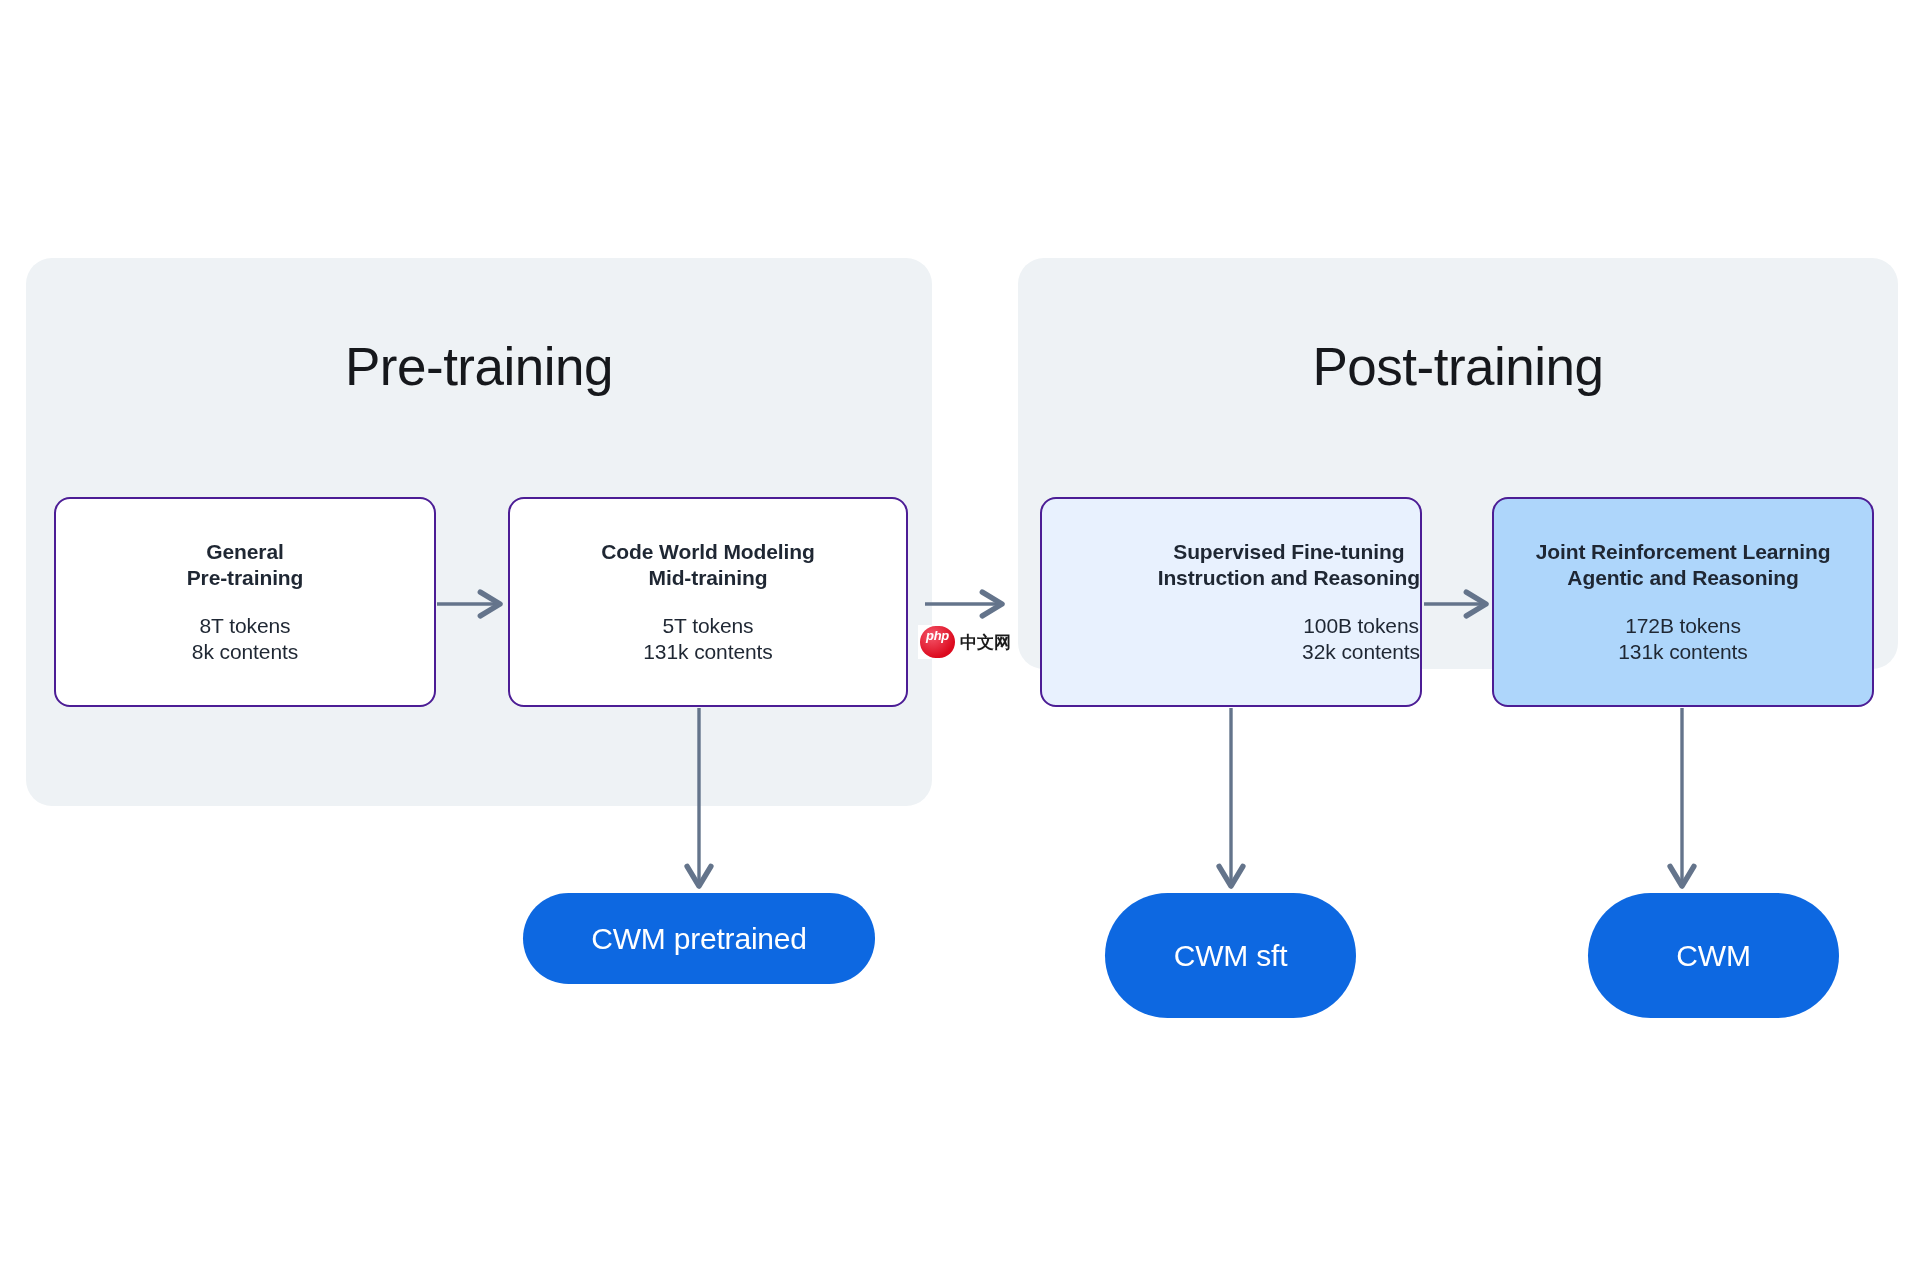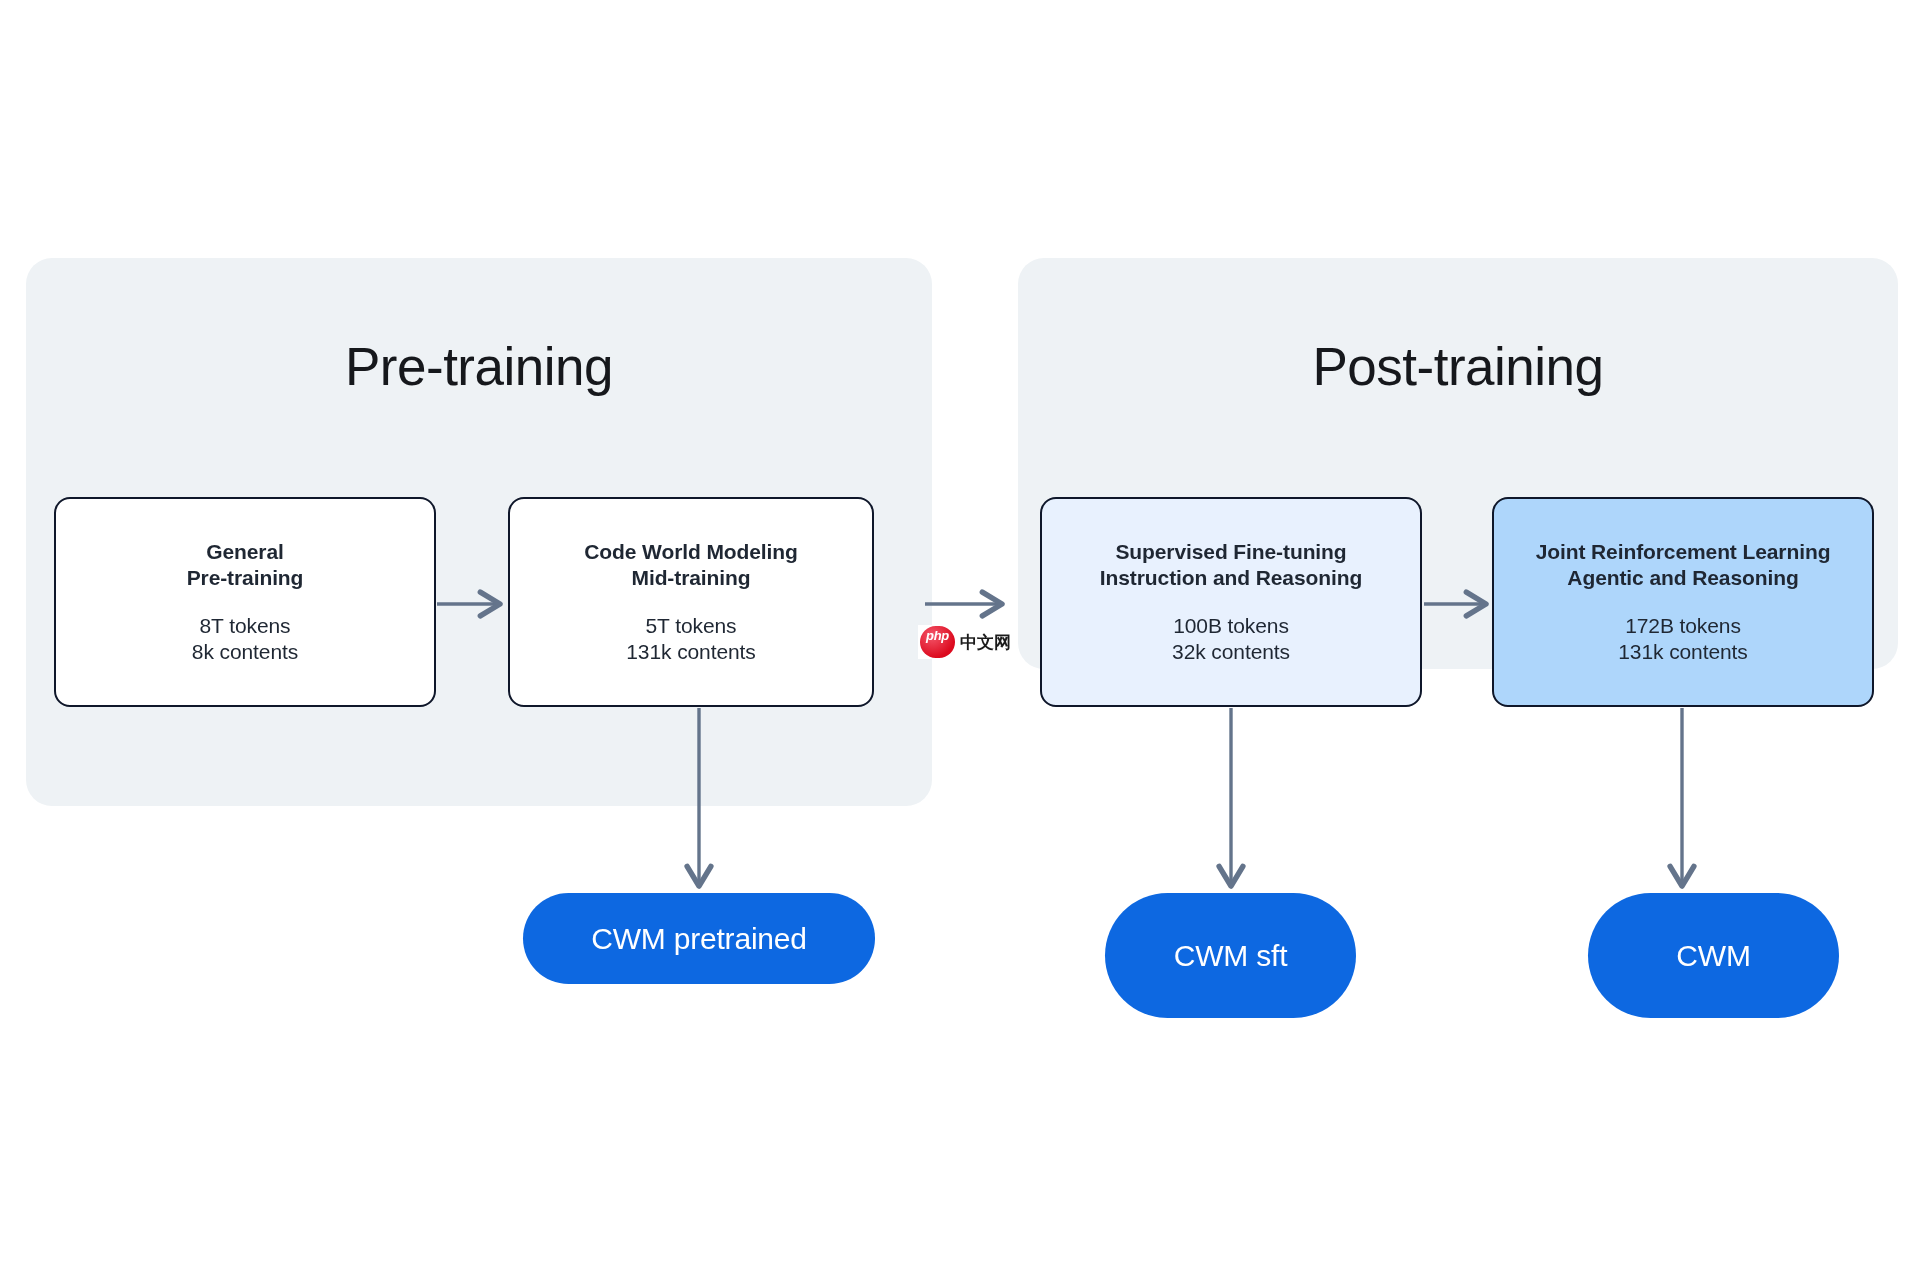--- a/index.html
+++ b/index.html
@@ -44,21 +44,21 @@
     font-weight: 400;
     letter-spacing: -0.5px;
     color: #16181c;
     font-family: "Liberation Sans", sans-serif;
   }
 
   
   .stage-box {
     position: absolute;
     box-sizing: border-box;
-    border: 2px solid #0f172a;
+    border: 2px solid #4c1d95;
     border-radius: 16px;
     background: #ffffff;
     display: flex;
     flex-direction: column;
     align-items: center;
     justify-content: center;
     text-align: center;
     color: #1f2733;
   }
   .stage-box .bx-title {
@@ -71,22 +71,22 @@
   .stage-box .bx-stats {
     margin-top: 22px;
     font-size: 21px;
     font-weight: 400;
     line-height: 1.24;
     letter-spacing: -0.1px;
     white-space: pre-line;
   }
 
   #box-general  { left: 54px;   top: 497px; width: 382px; height: 210px; }
-  #box-cwm-mid  { left: 508px;  top: 497px; width: 366px; height: 210px; }
-  #box-sft      { left: 1040px; top: 497px; width: 382px; height: 210px; background: #e8f1fe; }
+  #box-cwm-mid  { left: 508px;  top: 497px; width: 400px; height: 210px; }
+  #box-sft      { left: 1040px; top: 497px; width: 382px; height: 210px; background: #e8f1fe; align-items: flex-end; }
   #box-rl       { left: 1492px; top: 497px; width: 382px; height: 210px; background: #aed6fb; }
 
   
   .pill {
     position: absolute;
     border-radius: 999px;
     background: #0d68e1;
     color: #ffffff;
     display: flex;
     align-items: center;

